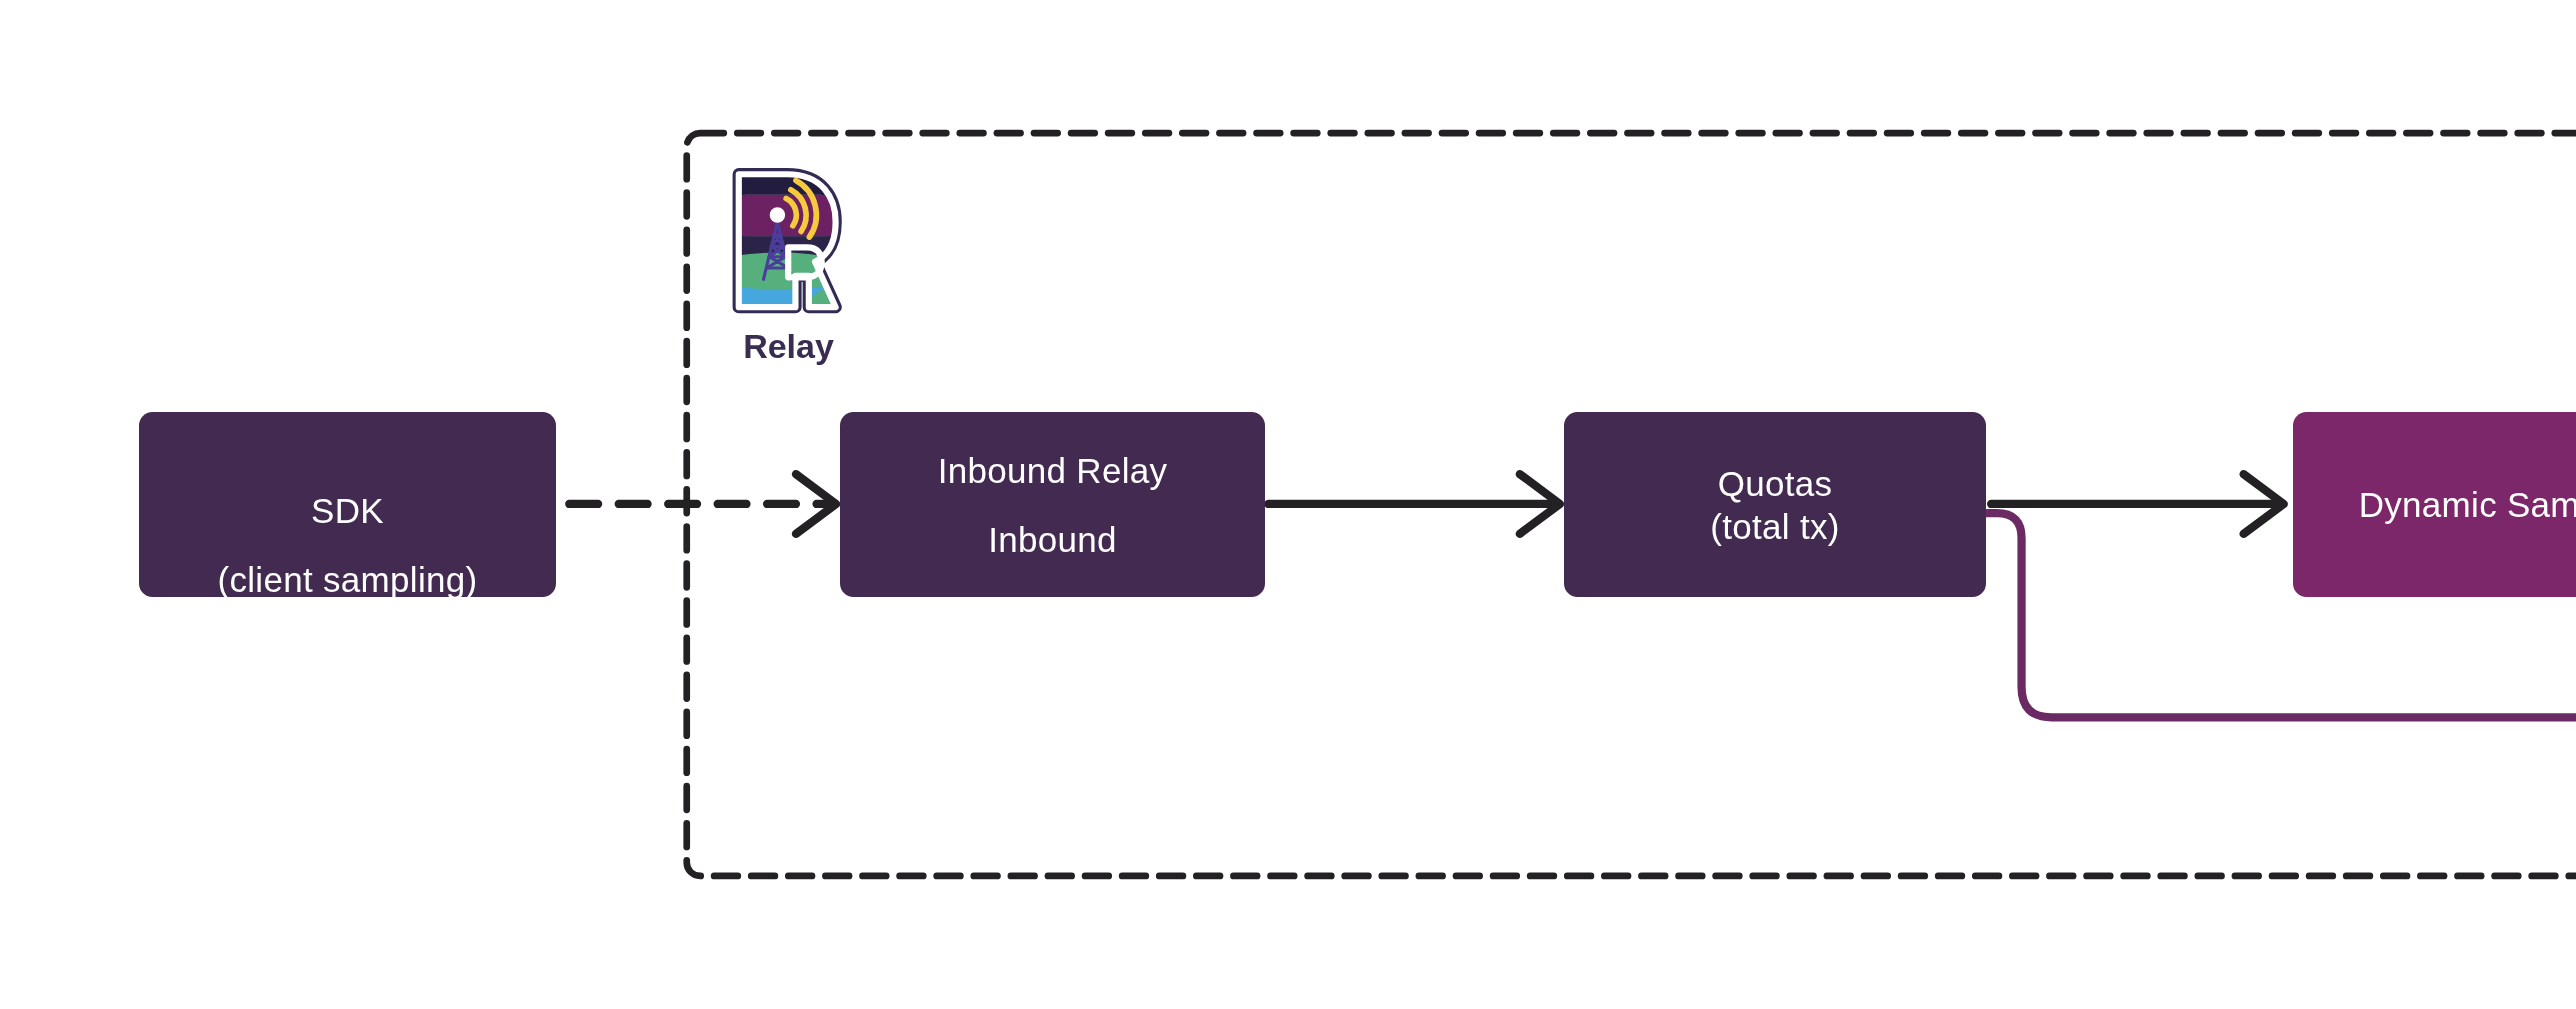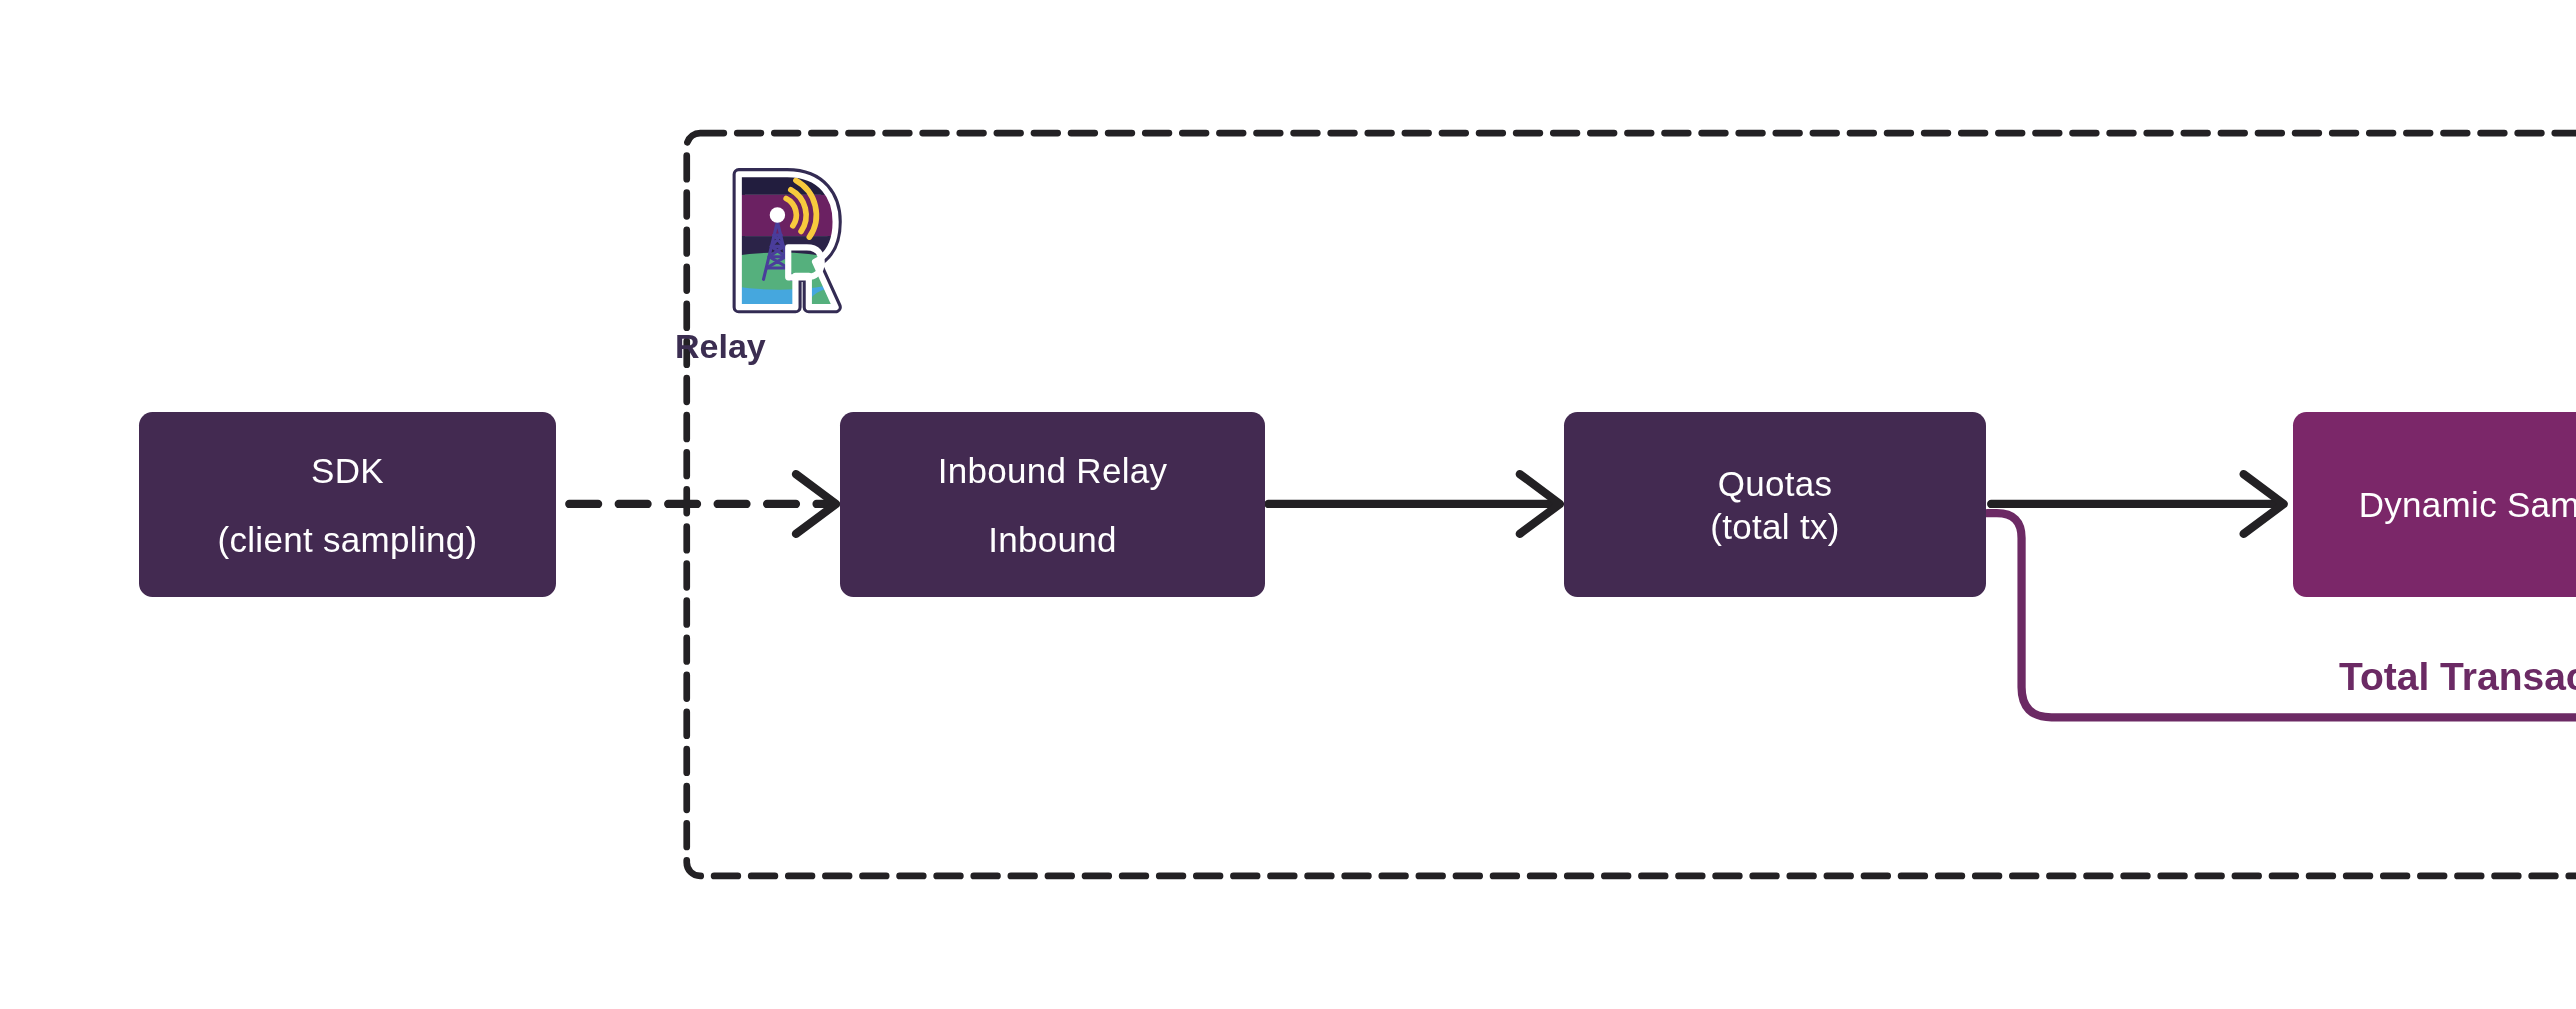--- a/index.html
+++ b/index.html
@@ -9,21 +9,21 @@
   .node{
     position:absolute;top:412px;height:185px;
     background:#432A51;border-radius:13.4px;
     color:#ffffff;display:flex;flex-direction:column;
     align-items:center;justify-content:center;gap:34px;
     font-size:35px;line-height:1;text-align:center;
     letter-spacing:0.3px;
   }
   .node.magenta{background:#7B2769;}
   .node .bline{white-space:nowrap;}
-  .flabel{position:absolute;text-align:left;font-weight:bold;white-space:nowrap;}
+  .flabel{position:absolute;text-align:center;font-weight:bold;white-space:nowrap;}
   .relay-label{left:675px;top:327px;width:227px;font-size:34px;color:#3B2D51;}
   .metrics-label{left:2339px;top:655px;width:1082px;font-size:39px;color:#6B2A64;}
 </style>
 </head>
 <body>
 
 <div class="canvas">
 
   <svg class="layer" viewBox="0 0 7840 1960" xmlns="http://www.w3.org/2000/svg">
 
@@ -88,21 +88,21 @@
       </g>
       <use href="#relayR" fill="none" stroke="#ffffff" stroke-width="12" stroke-linejoin="round"></use>
       <path d="M118,150 H154 C176,150 183,163 183,179 C183,197 172,208 152,208 H118 Z" fill="none" stroke="#ffffff" stroke-width="12" stroke-linejoin="round"></path>
     </g>
 
     <g transform="translate(7260,755) scale(5.833)">
       <path transform="translate(11,11)" fill="#ED3B2E" d="M29,2.26a4.67,4.67,0,0,0-8,0L14.42,13.53A32.21,32.21,0,0,1,32.17,40.19H27.55A27.68,27.68,0,0,0,12.09,17.47L6,28a15.92,15.92,0,0,1,9.23,12.17H4.62A.76.76,0,0,1,4,39.06l2.94-5a10.74,10.74,0,0,0-3.36-1.9l-2.91,5a4.54,4.54,0,0,0,1.69,6.24A4.66,4.66,0,0,0,4.62,44H19.15a19.4,19.4,0,0,0-8-17.31l2.31-4A23.87,23.87,0,0,1,23.76,44H36.07a35.88,35.88,0,0,0-16.41-31.8l4.67-8a.77.77,0,0,1,1.05-.27c.53.29,20.29,34.77,20.66,35.17a.76.76,0,0,1-.68,1.13H40.6q.09,1.91,0,3.81h4.78A4.59,4.59,0,0,0,50,39.43a4.49,4.49,0,0,0-.62-2.28Z"></path>
     </g>
   </svg>
 
-  <div class="node" style="left:139px;width:417px;">
+  <div class="node" style="left:139px;width:417px;justify-content:flex-end;">
     <div class="bline">SDK</div>
     <div class="bline">(client sampling)</div>
   </div>
 
   <div class="node" style="left:840px;width:425px;">
     <div class="bline">Inbound Relay</div>
     <div class="bline">Inbound</div>
   </div>
 
   <div class="node" style="left:1564px;width:422px;gap:8px;">

